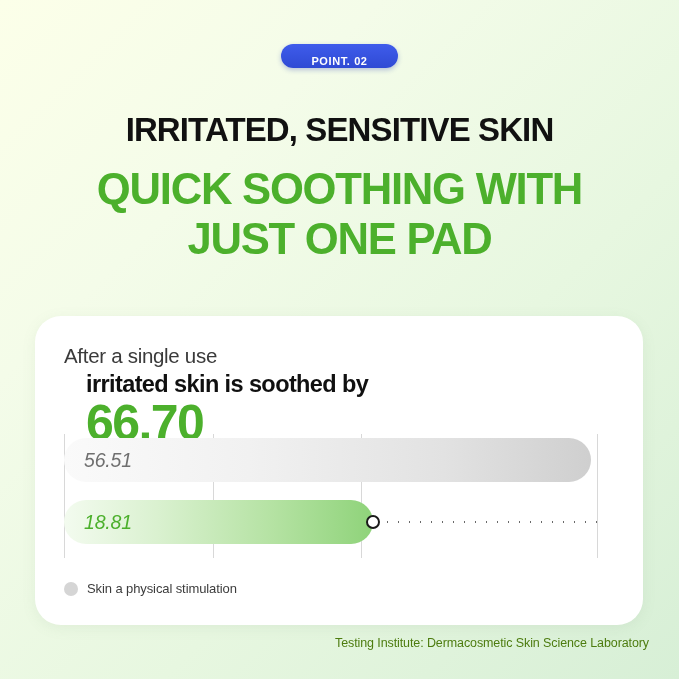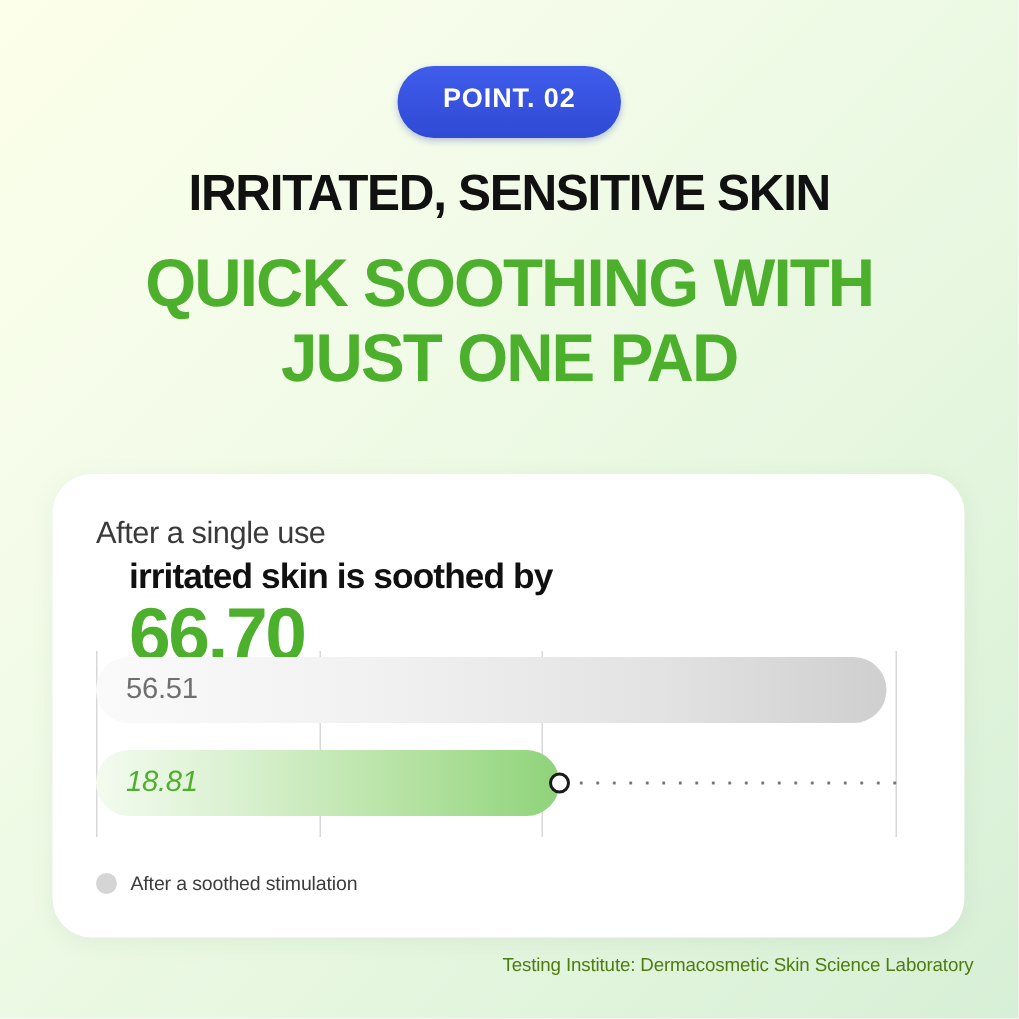--- a/index.html
+++ b/index.html
@@ -8,25 +8,25 @@
     font-family: "Liberation Sans", sans-serif;
     background: linear-gradient(135deg, #fcffe9 0%, #f4fce9 28%, #e7f7e0 62%, #d7efd6 100%);
     position: relative;
     overflow: hidden;
   }
 
   
   .badge-wrap { position:absolute; top:44px; left:0; width:100%; text-align:center; }
   .badge {
     display:inline-block;
-    padding:11px 30px 16px;
+    padding:11px 30px 1px;
     border-radius:999px;
     background: linear-gradient(180deg, #3f5ceb 0%, #2f4ad4 100%);
     color:#ffffff;
-    font-size:18px;
+    font-size:11px;
     font-weight:bold;
     letter-spacing:0.6px;
     box-shadow: 0 2px 5px rgba(40,60,180,.30);
   }
 
   
   .head-black {
     position:absolute; top:110px; left:0; width:100%;
     text-align:center;
     font-size:34px;
@@ -92,21 +92,21 @@
   .bar.gray {
     background: linear-gradient(90deg, #fafafa 0%, #f1f1f1 35%, #e2e2e2 72%, #cfcfcf 100%);
   }
   .bar.green {
     background: linear-gradient(90deg, #f3fbef 0%, #daf1d0 30%, #b4e2a2 68%, #8fd37a 100%);
   }
   .bar-val {
     position:absolute; left:20px; top:50%; transform:translateY(-50%);
     font-size:19.5px; font-weight:normal; letter-spacing:-0.2px;
   }
-  .bar-val.gray-v  { color:#6f6f6f; }
+  .bar-val.gray-v  { color:#6f6f6f;font-style:italic; }
   .bar-val.green-v { color:#4cb02c;font-style:italic; }
 
   .dot-line {
     position:absolute; top:21px; height:2px;
     background-image: radial-gradient(circle, #6a6a6a 0.9px, rgba(0,0,0,0) 1px);
     background-size: 11px 2px;
     background-repeat: repeat-x;
   }
   .marker {
     position:absolute; top:15px;
@@ -171,19 +171,19 @@
       </div>
       <div class="dot-line" style="left:318px; width:216px;"></div>
       <div class="marker" style="left:302px;"></div>
     </div>
 
   </div>
 
   <div class="legend">
     <div class="legend-item">
       <span class="legend-dot" style="background:#d5d5d5;"></span>
-      <span class="legend-label">After a soothed stimulation</span>
+      <span class="legend-label">Skin a physical stimulation</span>
     </div>
   </div>
 
 </div>
 
 <div class="footnote">Testing Institute: Dermacosmetic Skin Science Laboratory</div>
 
 </body></html>

